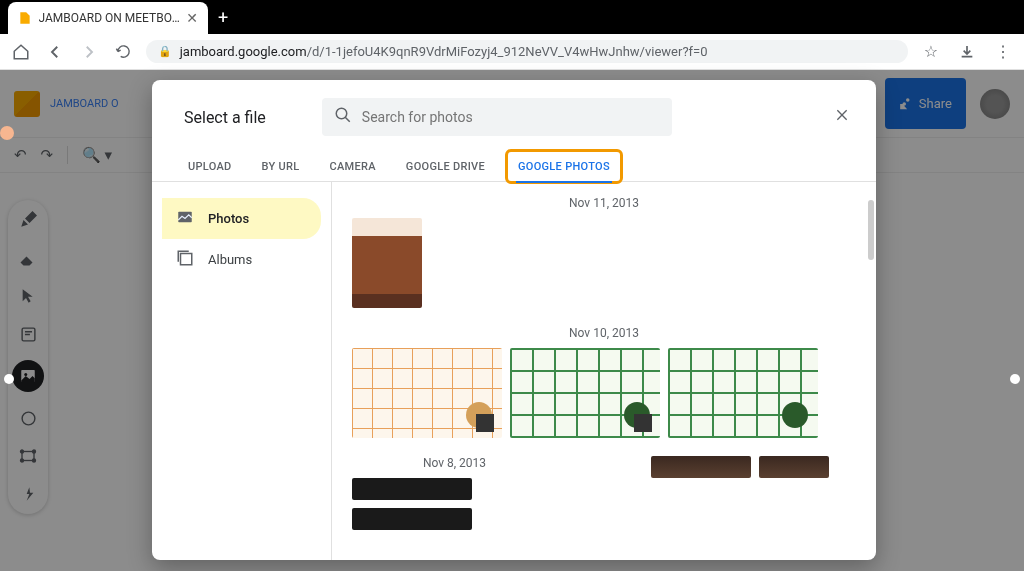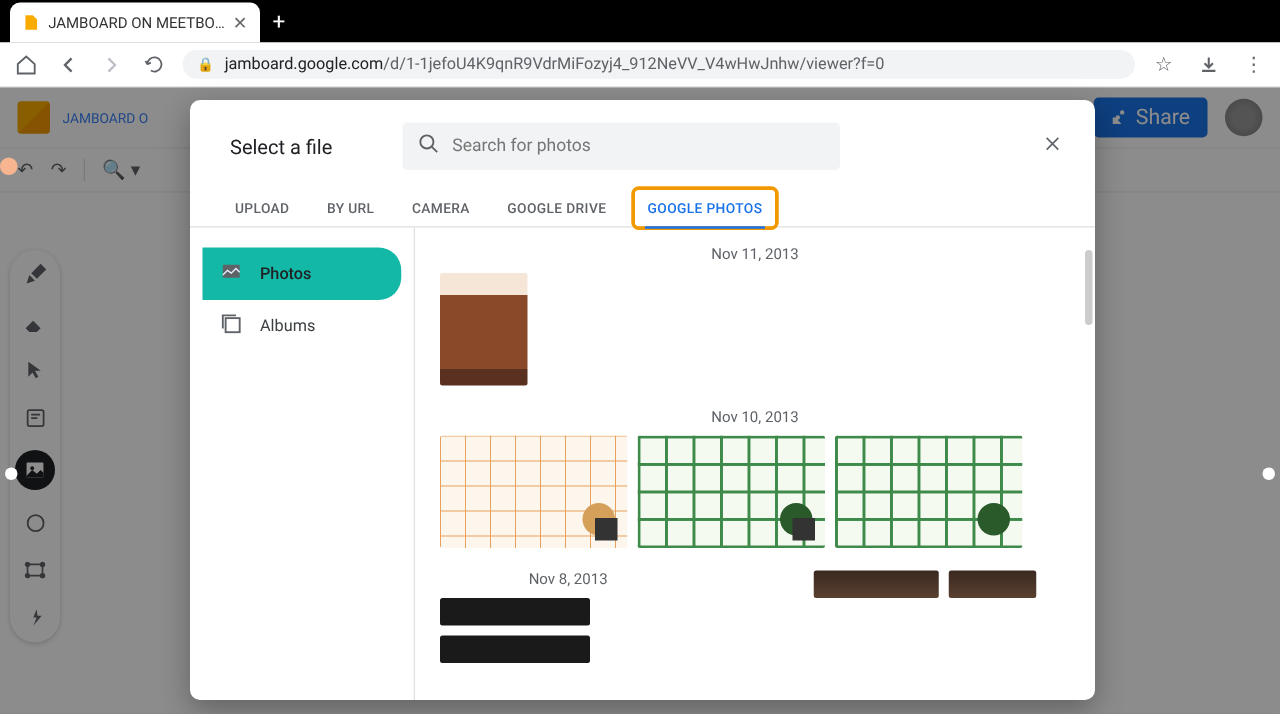--- a/index.html
+++ b/index.html
@@ -24,21 +24,21 @@
     .addr-right { display: flex; gap: 14px; align-items: center; }
 
     
     .app-bg { position: relative; height: 502px; background: #fff; }
     .app-overlay { position: absolute; inset: 0; background: rgba(0,0,0,0.45); z-index: 5; }
 
     .app-header { display: flex; align-items: center; padding: 8px 14px; gap: 10px; }
     .app-logo { width: 26px; height: 26px; border-radius: 3px; background: linear-gradient(135deg, #f9ab00 50%, #f29900 50%); }
     .app-title { font-size: 11px; color: #3b82f6; }
     .app-header-right { margin-left: auto; display: flex; align-items: center; gap: 14px; }
-    .share-btn { background: #1a73e8; color: #fff; border: none; border-radius: 4px; padding: 6px 14px; font-size: 17px; display: flex; align-items: center; gap: 6px; }
+    .share-btn { background: #1a73e8; color: #fff; border: none; border-radius: 4px; padding: 18px 14px; font-size: 13px; display: flex; align-items: center; gap: 6px; }
     .avatar { width: 30px; height: 30px; border-radius: 50%; background: radial-gradient(circle, #999 40%, #777 100%); }
 
     .app-toolbar { display: flex; align-items: center; padding: 4px 14px; gap: 14px; border-top: 1px solid #eee; border-bottom: 1px solid #eee; height: 36px; }
     .tb-icon { color: #5f6368; font-size: 15px; }
     .tb-div { width: 1px; height: 18px; background: #ddd; }
 
     .side-tools { position: absolute; left: 8px; top: 130px; width: 40px; background: #fff; border-radius: 20px; box-shadow: 0 1px 4px rgba(0,0,0,0.2); display: flex; flex-direction: column; align-items: center; padding: 8px 0; gap: 14px; z-index: 2; }
     .tool-icon { width: 24px; height: 24px; display: flex; align-items: center; justify-content: center; color: #5f6368; }
     .tool-icon.active { background: #202124; border-radius: 50%; color: #fff; width: 32px; height: 32px; }
 
@@ -54,21 +54,21 @@
     .close-x { margin-left: auto; color: #5f6368; font-size: 16px; cursor: pointer; }
 
     .modal-tabs { display: flex; gap: 26px; padding: 6px 34px 0 34px; border-bottom: 1px solid #e0e0e0; }
     .modal-tab { font-size: 11px; font-weight: 500; color: #5f6368; letter-spacing: 0.3px; padding: 8px 2px; cursor: pointer; position: relative; }
     .modal-tab.active { color: #1a73e8; border-bottom: 2px solid #1a73e8; }
     .highlight-box { border: 3px solid #f29900; border-radius: 6px; padding: 3px 8px 5px 8px; margin: -3px -8px; }
 
     .modal-body { display: flex; flex: 1; overflow: hidden; }
     .modal-side { width: 180px; border-right: 1px solid #e0e0e0; padding: 16px 10px; }
     .side-item { display: flex; align-items: center; gap: 14px; padding: 10px 14px; border-radius: 0 18px 18px 0; font-size: 13px; color: #3c4043; cursor: pointer; }
-    .side-item.active { background: #14b8a6; color: #202124; font-weight: 500; }
+    .side-item.active { background: #fef9c3; color: #202124; font-weight: 500; }
     .side-item .ic { color: #5f6368; }
 
     .modal-content { flex: 1; padding: 14px 20px; overflow-y: auto; }
     .date-group { margin-bottom: 18px; }
     .date-label { font-size: 12px; color: #5f6368; margin-bottom: 8px; text-align: center; }
     .photo-row { display: flex; gap: 8px; flex-wrap: wrap; }
     .photo-thumb { width: 150px; height: 90px; background: #eee; border-radius: 2px; }
     .photo-thumb.small { width: 70px; height: 90px; }
 
     .t-menu { background: linear-gradient(#f5e6d8 20%, #8a4a2a 20% 85%, #5a3020 85%); }

